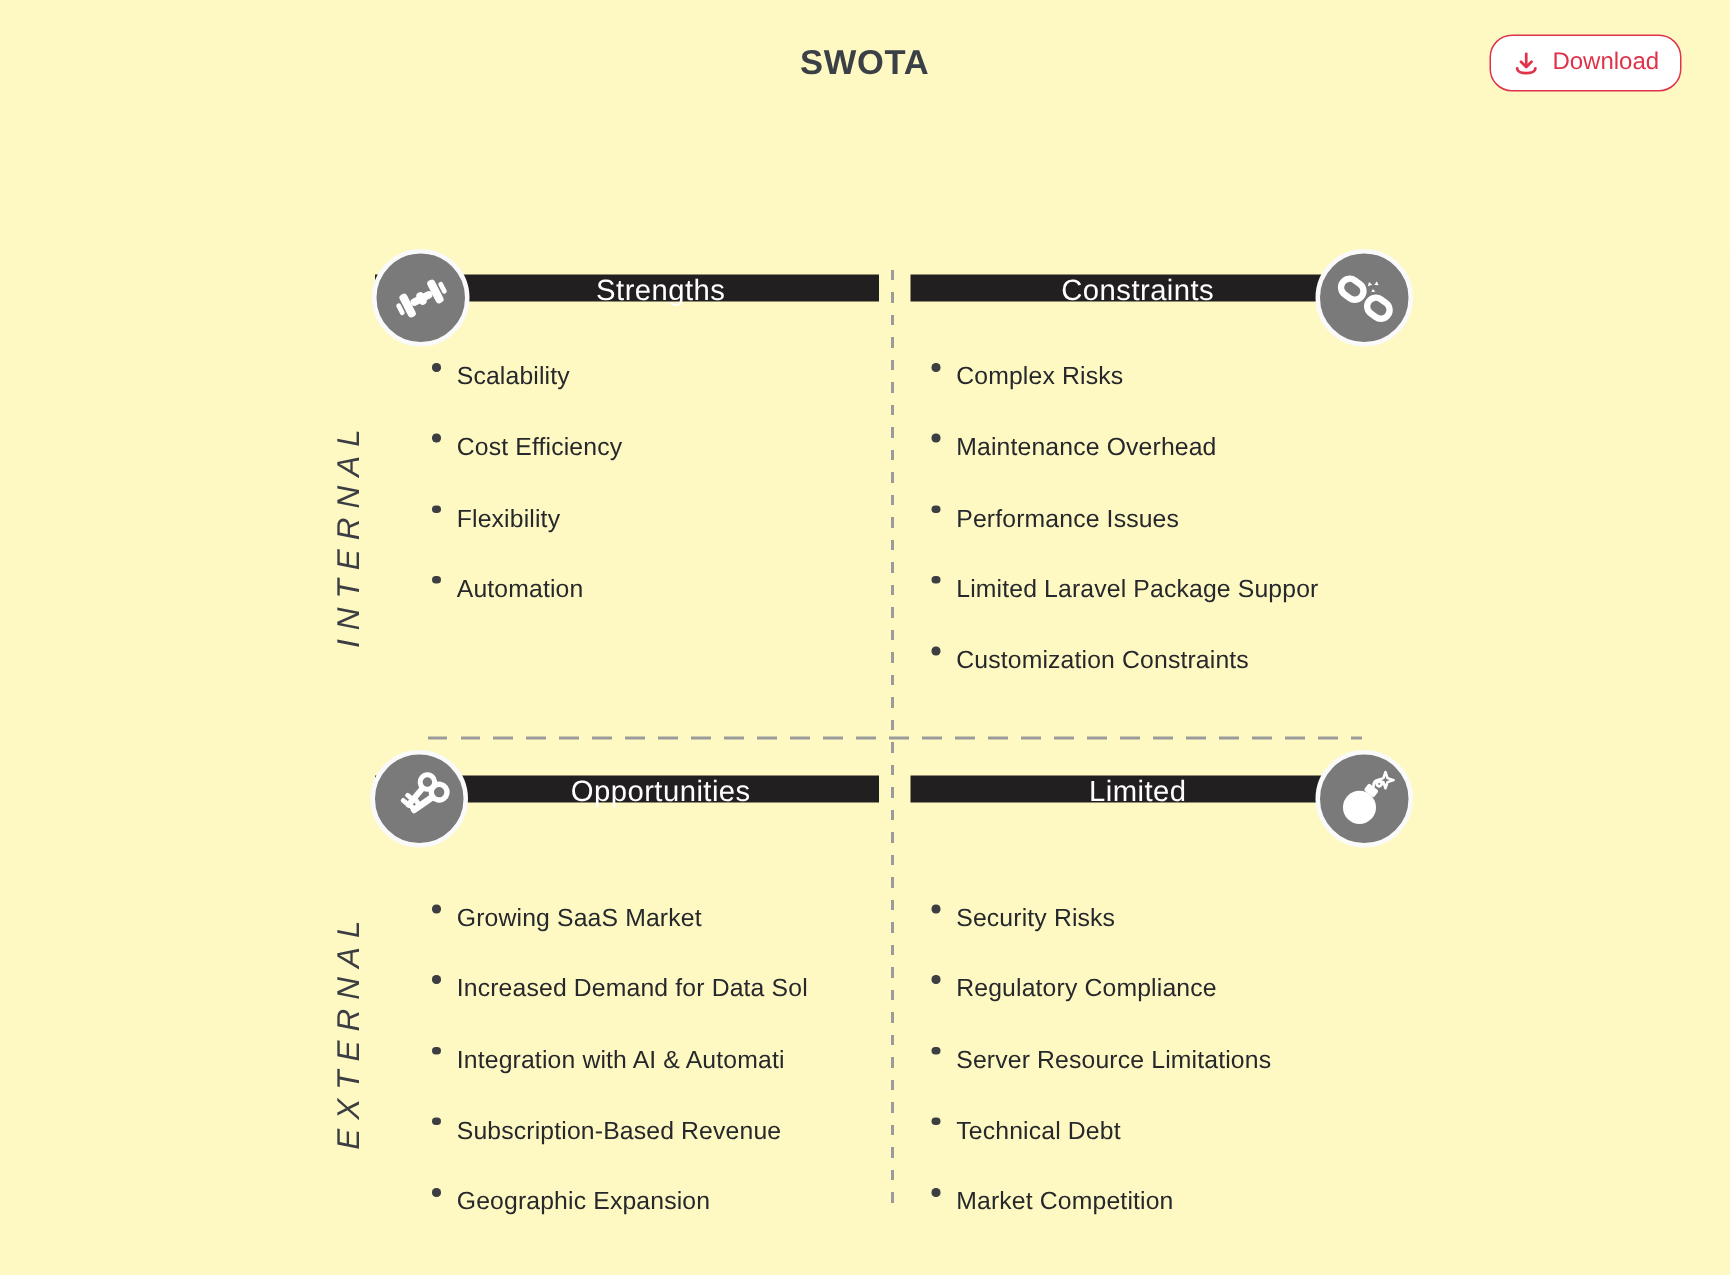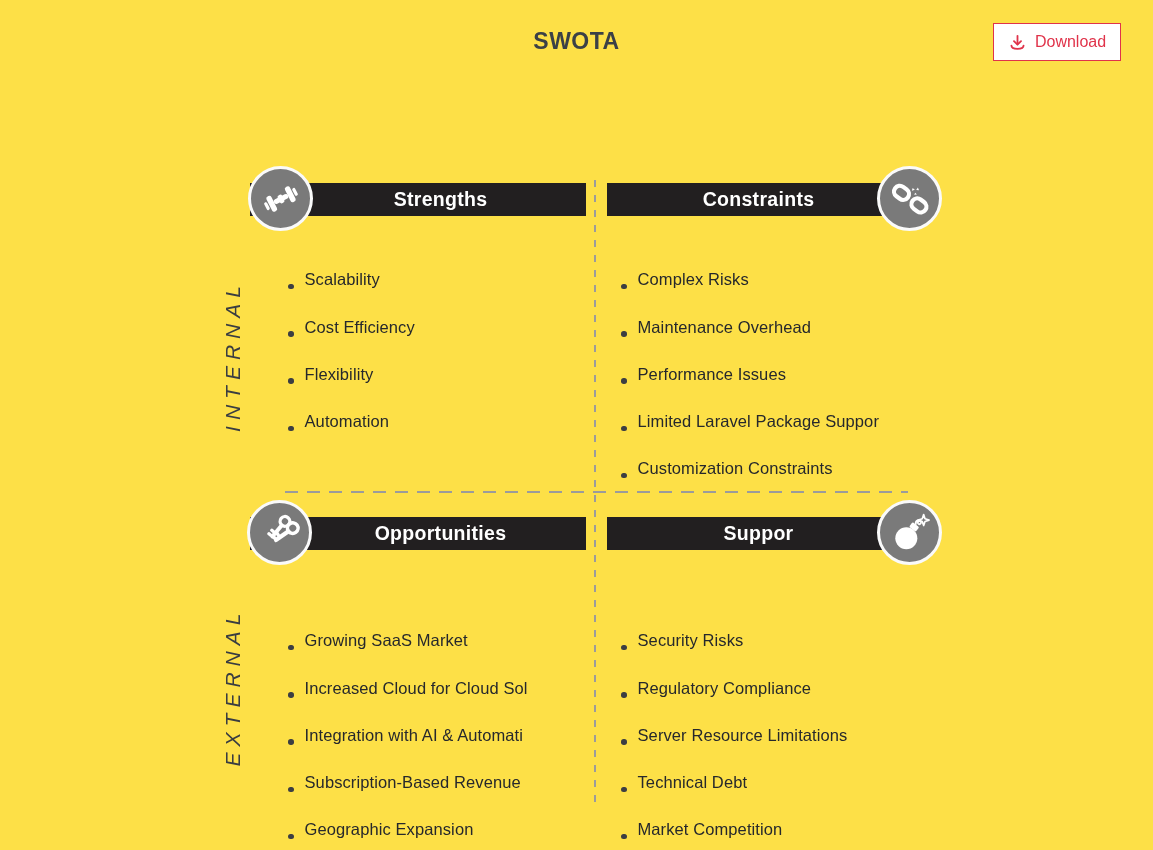--- a/index.html
+++ b/index.html
@@ -3,35 +3,35 @@
 <meta charset="utf-8">
 <style>
   html,body{margin:0;padding:0;}
   body{
     font-family:"Liberation Sans","DejaVu Sans",sans-serif;
     background:#fafafa;
   }
   .canvas{
     position:relative;
     width:1153px;height:850px;
-    background:#fde047;
+    background:#fef9c3;
     overflow:hidden;
   }
   
   .page-title{
     position:absolute;left:0;top:28px;width:1153px;
     text-align:center;
     font-size:23px;font-weight:700;color:#3b4046;letter-spacing:.5px;
   }
   .download-btn{
     position:absolute;left:993px;top:23px;
     width:128px;height:38px;
     display:flex;align-items:center;justify-content:center;gap:8px;
     background:#ffffff;
-    border:1.5px solid #e0334a;border-radius:0;
+    border:1.5px solid #e0334a;border-radius:15px;
     color:#e0334a;font-family:inherit;
     font-size:16px;font-weight:500;cursor:pointer;
   }
   .download-btn svg{flex:0 0 auto;}
   
   .v-divider{
     position:absolute;left:594px;top:180px;width:2px;height:624px;
     background:repeating-linear-gradient(180deg,#9b9b9b 0 7px,transparent 7px 15px);
   }
   .h-divider{
@@ -43,24 +43,24 @@
     position:absolute;
     transform:translate(-50%,-50%) rotate(-90deg);
     white-space:nowrap;
     font-size:21px;font-style:italic;font-weight:300;
     letter-spacing:6px;color:#3a3d41;
   }
   .axis.internal{left:233px;top:356px;}
   .axis.external{left:233px;top:687px;}
   
   .qbar{
-    position:absolute;height:33px;
+    position:absolute;height:18px;
     background:#221f20;
-    display:flex;align-items:center;justify-content:center;
-    color:#ffffff;font-size:19.5px;font-weight:700;letter-spacing:.3px;
+    display:flex;justify-content:center;
+    color:#ffffff;font-size:19.5px;font-weight:400;letter-spacing:.3px;
   }
   .qbar.left-col{left:250px;width:336px;padding-left:45px;box-sizing:content-box;width:291px;}
   .qbar.right-col{left:607px;width:303px;}
   .qbar.row-top{top:183px;}
   .qbar.row-bottom{top:517px;}
   
   .qcircle{
     position:absolute;width:65px;height:65px;border-radius:50%;
     background:#7a7a7a;border:3px solid #fafafa;box-sizing:border-box;
     display:flex;align-items:center;justify-content:center;
@@ -68,21 +68,21 @@
   }
   .qcircle.pos-tl{left:248px;top:166px;}
   .qcircle.pos-tr{left:877px;top:166px;}
   .qcircle.pos-bl{left:247px;top:500px;}
   .qcircle.pos-br{left:877px;top:500px;}
   
   ul.qlist{
     position:absolute;margin:0;padding:0;list-style:none;
   }
   ul.qlist li{
-    height:47.25px;display:flex;align-items:flex-end;
+    height:47.25px;display:flex;align-items:flex-start;
     font-size:16.5px;color:#26282c;letter-spacing:.1px;
   }
   ul.qlist .dot{
     width:5.5px;height:5.5px;border-radius:50%;
     background:#3c3e42;margin-right:11px;flex:0 0 auto;
   }
   ul.qlist.left-col{left:288px;}
   ul.qlist.right-col{left:621px;}
   ul.qlist.row-top{top:242px;}
   ul.qlist.row-bottom{top:603px;}
@@ -203,38 +203,38 @@
       </g>
     </svg>
   </div>
   <ul class="qlist left-col row-bottom">
     <li>
         <span class="dot"></span>
         <span>Growing SaaS Market</span>
       </li>
     <li>
         <span class="dot"></span>
-        <span>Increased Cloud for Cloud Sol</span>
+        <span>Increased Demand for Data Sol</span>
       </li>
     <li>
         <span class="dot"></span>
         <span>Integration with AI &amp; Automati</span>
       </li>
     <li>
         <span class="dot"></span>
         <span>Subscription-Based Revenue</span>
       </li>
     <li>
         <span class="dot"></span>
         <span>Geographic Expansion</span>
       </li>
   </ul>
 
   <div class="qbar right-col row-bottom">
-    <span>Suppor</span>
+    <span>Limited</span>
   </div>
   <div class="qcircle pos-br">
     <svg width="42" height="42" viewBox="0 0 40 40">
       <circle cx="16.5" cy="25" r="10.5" fill="#ffffff"></circle>
       <rect x="20" y="11.5" width="8" height="5.5" rx="1.2" fill="#ffffff" transform="rotate(38 24 14.2)"></rect>
       <path d="M25.5 11.5 c-0.5-3.5 3.5-5 4.8-2.6 c1 2-1.4 3.6-2.6 2 c-0.9-1.3 0.8-2.8 2.2-2" stroke="#ffffff" stroke-width="1.7" fill="none" stroke-linecap="round"></path>
       <path d="M33 2.5 l1.3 3.9 3.9 1.3 -3.9 1.3 -1.3 3.9 -1.3 -3.9 -3.9 -1.3 3.9 -1.3 z" fill="none" stroke="#ffffff" stroke-width="1.6" stroke-linejoin="round"></path>
     </svg>
   </div>
   <ul class="qlist right-col row-bottom">

